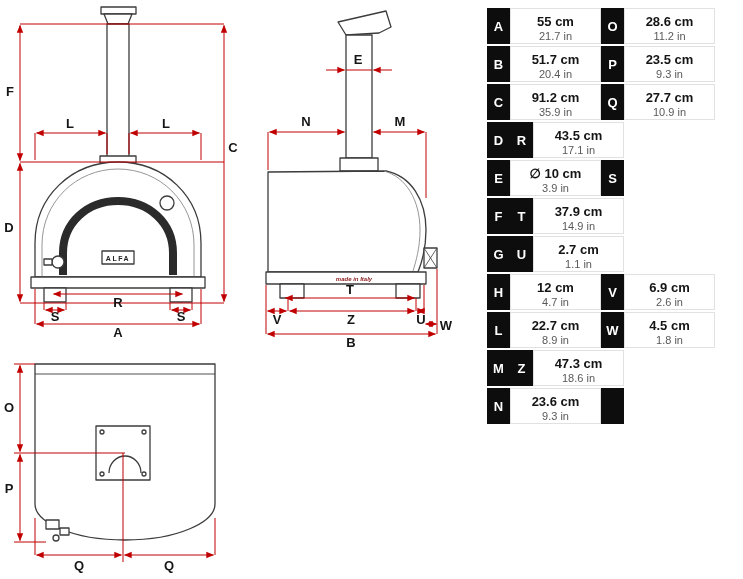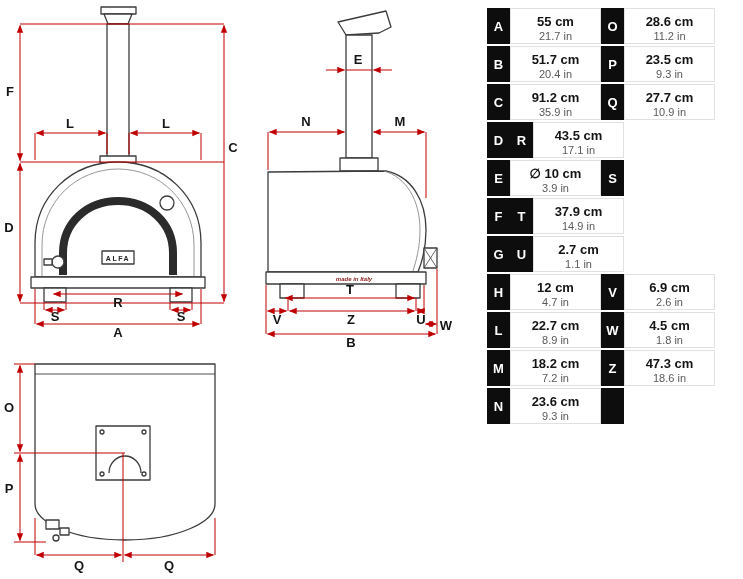--- a/index.html
+++ b/index.html
@@ -283,24 +283,20 @@
       </div>
       <div class="lcell">W</div>
       <div class="vcell">
         <div class="cm">4.5 cm</div>
         <div class="in">1.8 in</div>
       </div>
     </div>
 
     <div class="trow">
       <div class="lcell">M</div>
-      <div class="vcell">
-        <div class="cm">18.2 cm</div>
-        <div class="in">7.2 in</div>
-      </div>
       <div class="lcell">Z</div>
       <div class="vcell">
         <div class="cm">47.3 cm</div>
         <div class="in">18.6 in</div>
       </div>
     </div>
 
     <div class="trow">
       <div class="lcell">N</div>
       <div class="vcell">

